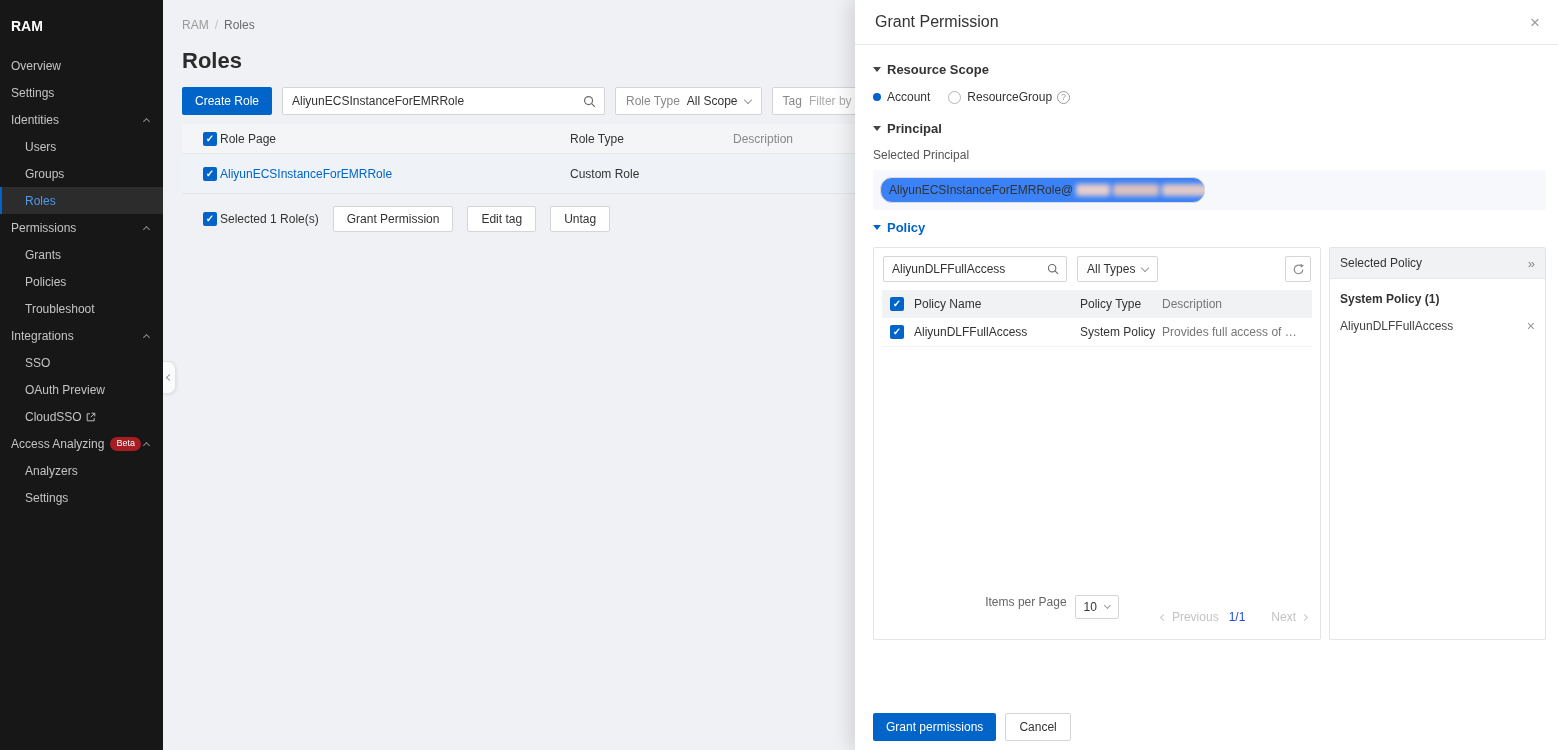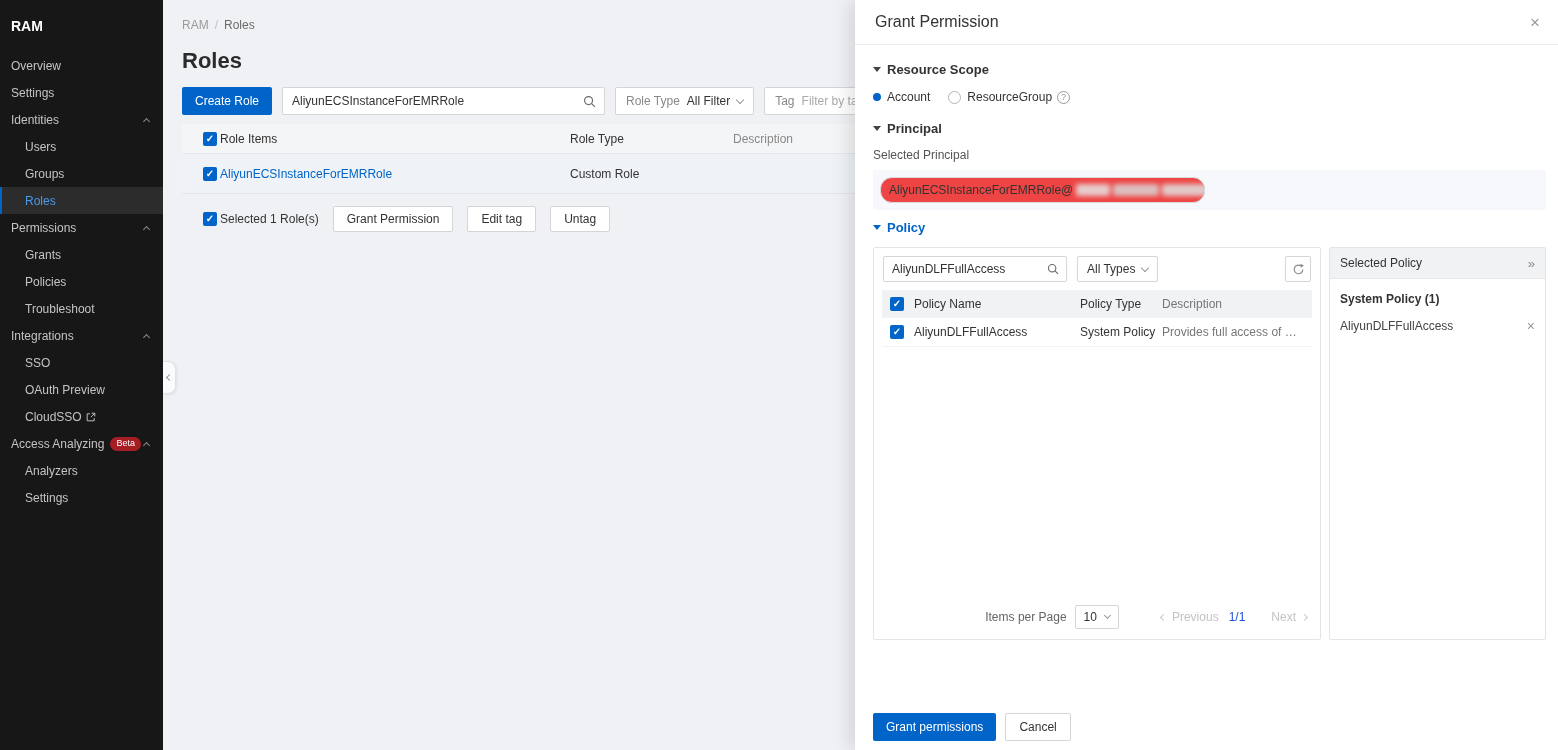--- a/index.html
+++ b/index.html
@@ -81,21 +81,21 @@
   .radio { width:6px; height:6px; border:4px solid #0064c8; border-radius:50%; background:#fff; display:inline-block; cursor:pointer; flex:none; }
   .radio.off { width:13px; height:13px; border:1px solid #b5b5b5; }
   .radio-lbl { margin-left:6px; color:#333; cursor:pointer; }
   .gap18 { margin-left:18px; }
   .q-icon { margin-left:5px; width:13px; height:13px; border:1px solid #9a9a9a; border-radius:50%; color:#9a9a9a; font-size:9px; display:inline-flex; align-items:center; justify-content:center; cursor:pointer; }
   .q-icon::before { content:"?"; }
 
   .sec-principal { margin-top:17px; }
   .principal-label { margin-top:12px; color:#555; }
   .principal-box { margin-top:8px; height:40px; background:#f6f8fb; border-radius:2px; display:flex; align-items:center; padding:0 7px; }
-  .principal-pill { width:325px; height:26px; background:#ef4444; border:1px solid #d9dbdf; border-radius:12px; display:flex; align-items:center; padding:0 8px; overflow:hidden; white-space:nowrap; }
+  .principal-pill { width:325px; height:26px; background:#3b82f6; border:1px solid #d9dbdf; border-radius:12px; display:flex; align-items:center; padding:0 8px; overflow:hidden; white-space:nowrap; }
   .blur-seg { display:inline-flex; gap:3px; margin:0 3px; filter:blur(2.5px); }
   .blur-seg i { display:block; height:12px; border-radius:2px; }
   .b1 { width:34px; background:#e7cdcd; }
   .b2 { width:46px; background:#dcc0c0; }
   .b3 { width:58px; background:#e2c9c9; }
 
   .sec-policy { margin-top:10px; color:#0064c8; }
   .sec-policy .tri { border-top-color:#0064c8; }
 
   .policy-area { margin-top:12px; display:flex; gap:8px; height:393px; }
@@ -108,21 +108,21 @@
   .refresh-btn { margin-left:auto; width:26px; height:26px; border:1px solid #d4d5d7; border-radius:2px; background:#fff; display:flex; align-items:center; justify-content:center; cursor:pointer; }
   .pp-table { margin:0 8px; }
   .pp-table .tr { display:flex; align-items:center; }
   .pp-thead { height:28px; background:#f1f2f4; color:#333; }
   .pp-row { height:29px; background:#fff; border-bottom:1px solid #f2f3f5; }
   .pc-check { width:32px; padding-left:8px; display:flex; }
   .pc-name { width:166px; white-space:nowrap; }
   .pc-type { width:82px; white-space:nowrap; }
   .pc-desc { flex:1; overflow:hidden; text-overflow:ellipsis; white-space:nowrap; color:#777; padding-right:6px; }
   .pp-spacer { flex:1; }
-  .pp-pagination { height:44px; display:flex; align-items:center; justify-content:flex-end; padding:0 13px; color:#666; }
+  .pp-pagination { height:44px; display:flex; justify-content:flex-end; padding:0 13px; color:#666; }
   .size-select { height:24px; padding:0 8px; margin-left:8px; gap:8px; }
   .pg { display:inline-flex; align-items:center; gap:6px; cursor:default; }
   .pg.disabled { color:#c3c3c3; }
   .pg.disabled .chev { border-color:#c9c9c9; }
   .pg-prev { margin-left:42px; }
   .pg-cur { margin-left:10px; color:#1d4ed8; }
   .pg-next { margin-left:26px; }
 
   .selected-panel { flex:1; border:1px solid #e3e4e6; border-radius:2px; background:#fff; display:flex; flex-direction:column; }
   .sp-header { height:31px; background:#f1f2f4; border-bottom:1px solid #e6e7e9; display:flex; align-items:center; justify-content:space-between; padding:0 10px; color:#333; }
@@ -226,36 +226,36 @@
         <input value="AliyunECSInstanceForEMRRole" style="">
         <span class="searchbtn">
             <svg width="13" height="13" viewBox="0 0 14 14">
               <circle cx="6" cy="6" r="4.3" fill="none" stroke="#6b6b6b" stroke-width="1.3"></circle>
               <line x1="9.3" y1="9.3" x2="12.8" y2="12.8" stroke="#6b6b6b" stroke-width="1.3"></line>
             </svg>
           </span>
       </div>
       <div class="select">
         <span class="sel-label">Role Type</span>
-        <span class="sel-value">All Filter</span>
+        <span class="sel-value">All Scope</span>
         <span class="chev down"></span>
       </div>
       <div class="select">
         <span class="sel-label">Tag</span>
         <span class="sel-placeholder">Filter by tag</span>
         <span class="chev down"></span>
       </div>
     </div>
 
     <div class="rtable">
       <div class="tr thead">
         <span class="cell check">
             <span class="checkbox"></span>
           </span>
-        <span class="cell name">Role Items</span>
+        <span class="cell name">Role Page</span>
         <span class="cell type">Role Type</span>
         <span class="cell desc">Description</span>
       </div>
       <div class="tr tbody-row">
         <span class="cell check">
             <span class="checkbox"></span>
           </span>
         <span class="cell name"><a class="link">AliyunECSInstanceForEMRRole</a></span>
         <span class="cell type">Custom Role</span>
         <span class="cell desc"></span>

